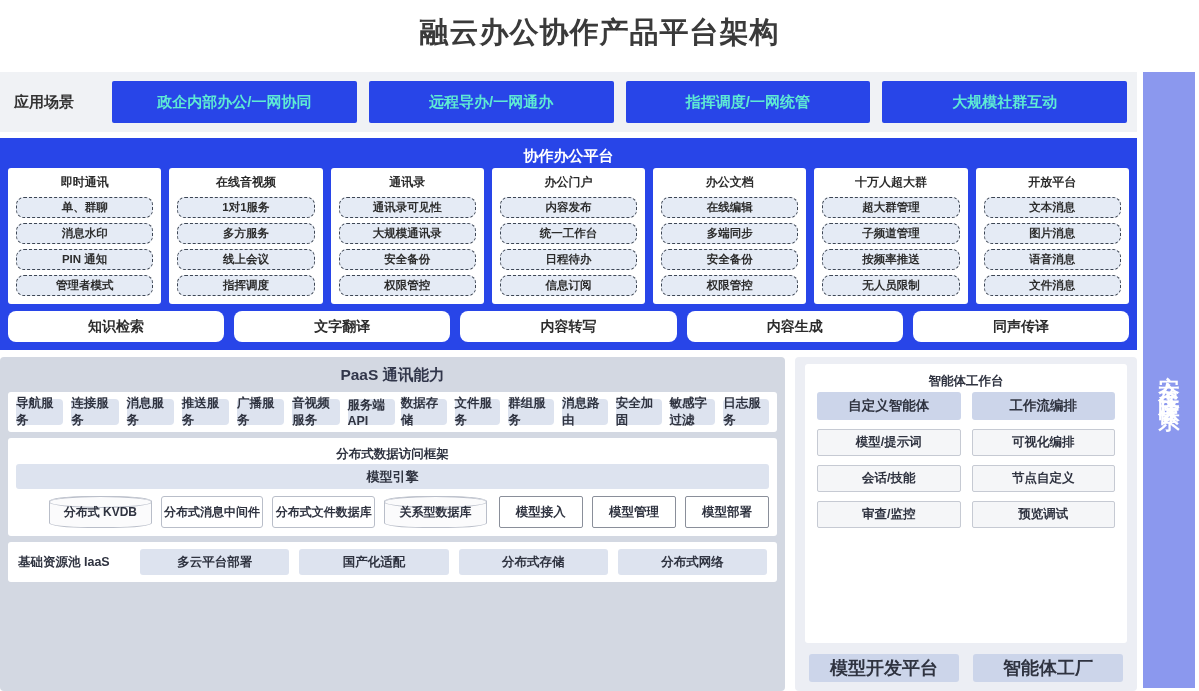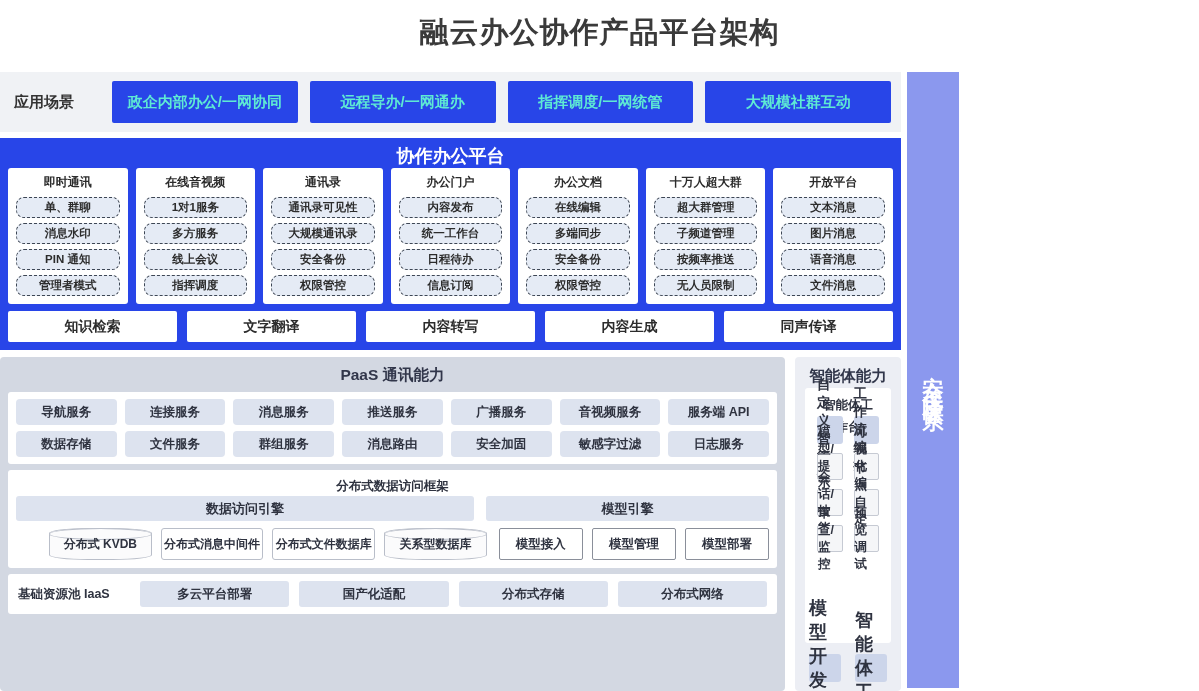--- a/index.html
+++ b/index.html
@@ -25,21 +25,21 @@
   }
 
   
   .body-wrap {
     display: flex;
     width: 1199px;
     height: 619px;
     align-items: stretch;
   }
   .left-col {
-    width: 901px;
+    width: 1137px;
     display: flex;
     flex-direction: column;
   }
 
   
   .security-bar {
     width: 52px;
     margin-left: 6px;
     margin-right: 4px;
     background: #8b98ee;
@@ -85,21 +85,21 @@
   }
 
   
   .collab {
     background: #2845e8;
     margin-top: 6px;
     padding: 6px 8px 8px 8px;
   }
   .collab-title {
     color: #ffffff;
-    font-size: 18px;
+    font-size: 15px;
     font-weight: bold;
     text-align: center;
     height: 24px;
     line-height: 24px;
   }
   .collab-cards {
     display: flex;
     gap: 8px;
   }
   .collab-card {
@@ -131,21 +131,21 @@
     color: #2c2c2c;
   }
   .collab-bottom {
     display: flex;
     gap: 10px;
     margin-top: 7px;
   }
   .collab-bottom-item {
     flex: 1;
     background: #ffffff;
-    border-radius: 2px;
+    border-radius: 8px;
     height: 31px;
     display: flex;
     align-items: center;
     justify-content: center;
     font-size: 14px;
     font-weight: bold;
     color: #2c2c2c;
   }
 
   
@@ -172,21 +172,21 @@
     font-weight: bold;
     color: #31364a;
     height: 22px;
     line-height: 22px;
   }
   .paas-grid-card {
     background: #ffffff;
     border-radius: 3px;
     padding: 7px 8px;
     display: flex;
-    flex-direction: column;
+    flex-direction: row;
     gap: 6px;
   }
   .paas-grid-row {
     display: flex;
     gap: 8px;
   }
   .chip-flat {
     flex: 1;
     background: #dde3ef;
     border-radius: 4px;
@@ -509,21 +509,20 @@
             <div class="chip-flat">消息路由</div>
             <div class="chip-flat">安全加固</div>
             <div class="chip-flat">敏感字过滤</div>
             <div class="chip-flat">日志服务</div>
           </div>
         </div>
 
         <div class="ddaf">
           <div class="ddaf-title">分布式数据访问框架</div>
           <div class="ddaf-engines">
-            <div class="engine-head eng-left">数据访问引擎</div>
             <div class="engine-head eng-right">模型引擎</div>
           </div>
           <div class="ddaf-stores">
             <div class="stores-left">
               <div class="store-cyl">
                   <span>分布式 KVDB</span>
                 </div>
               <div class="store-box">分布式消息中间件</div>
               <div class="store-box">分布式文件数据库</div>
               <div class="store-cyl">
@@ -541,21 +540,20 @@
         <div class="iaas">
           <div class="iaas-label">基础资源池 IaaS</div>
           <div class="iaas-chip">多云平台部署</div>
           <div class="iaas-chip">国产化适配</div>
           <div class="iaas-chip">分布式存储</div>
           <div class="iaas-chip">分布式网络</div>
         </div>
       </div>
 
       <div class="agent">
-        <div class="agent-title">智能体能力</div>
         <div class="agent-inner">
           <div class="agent-inner-title">智能体工作台</div>
           <div class="agent-cols">
             <div class="agent-col">
               <div class="agent-head">自定义智能体</div>
               <div class="agent-item">模型/提示词</div>
               <div class="agent-item">会话/技能</div>
               <div class="agent-item">审查/监控</div>
             </div>
             <div class="agent-col">

